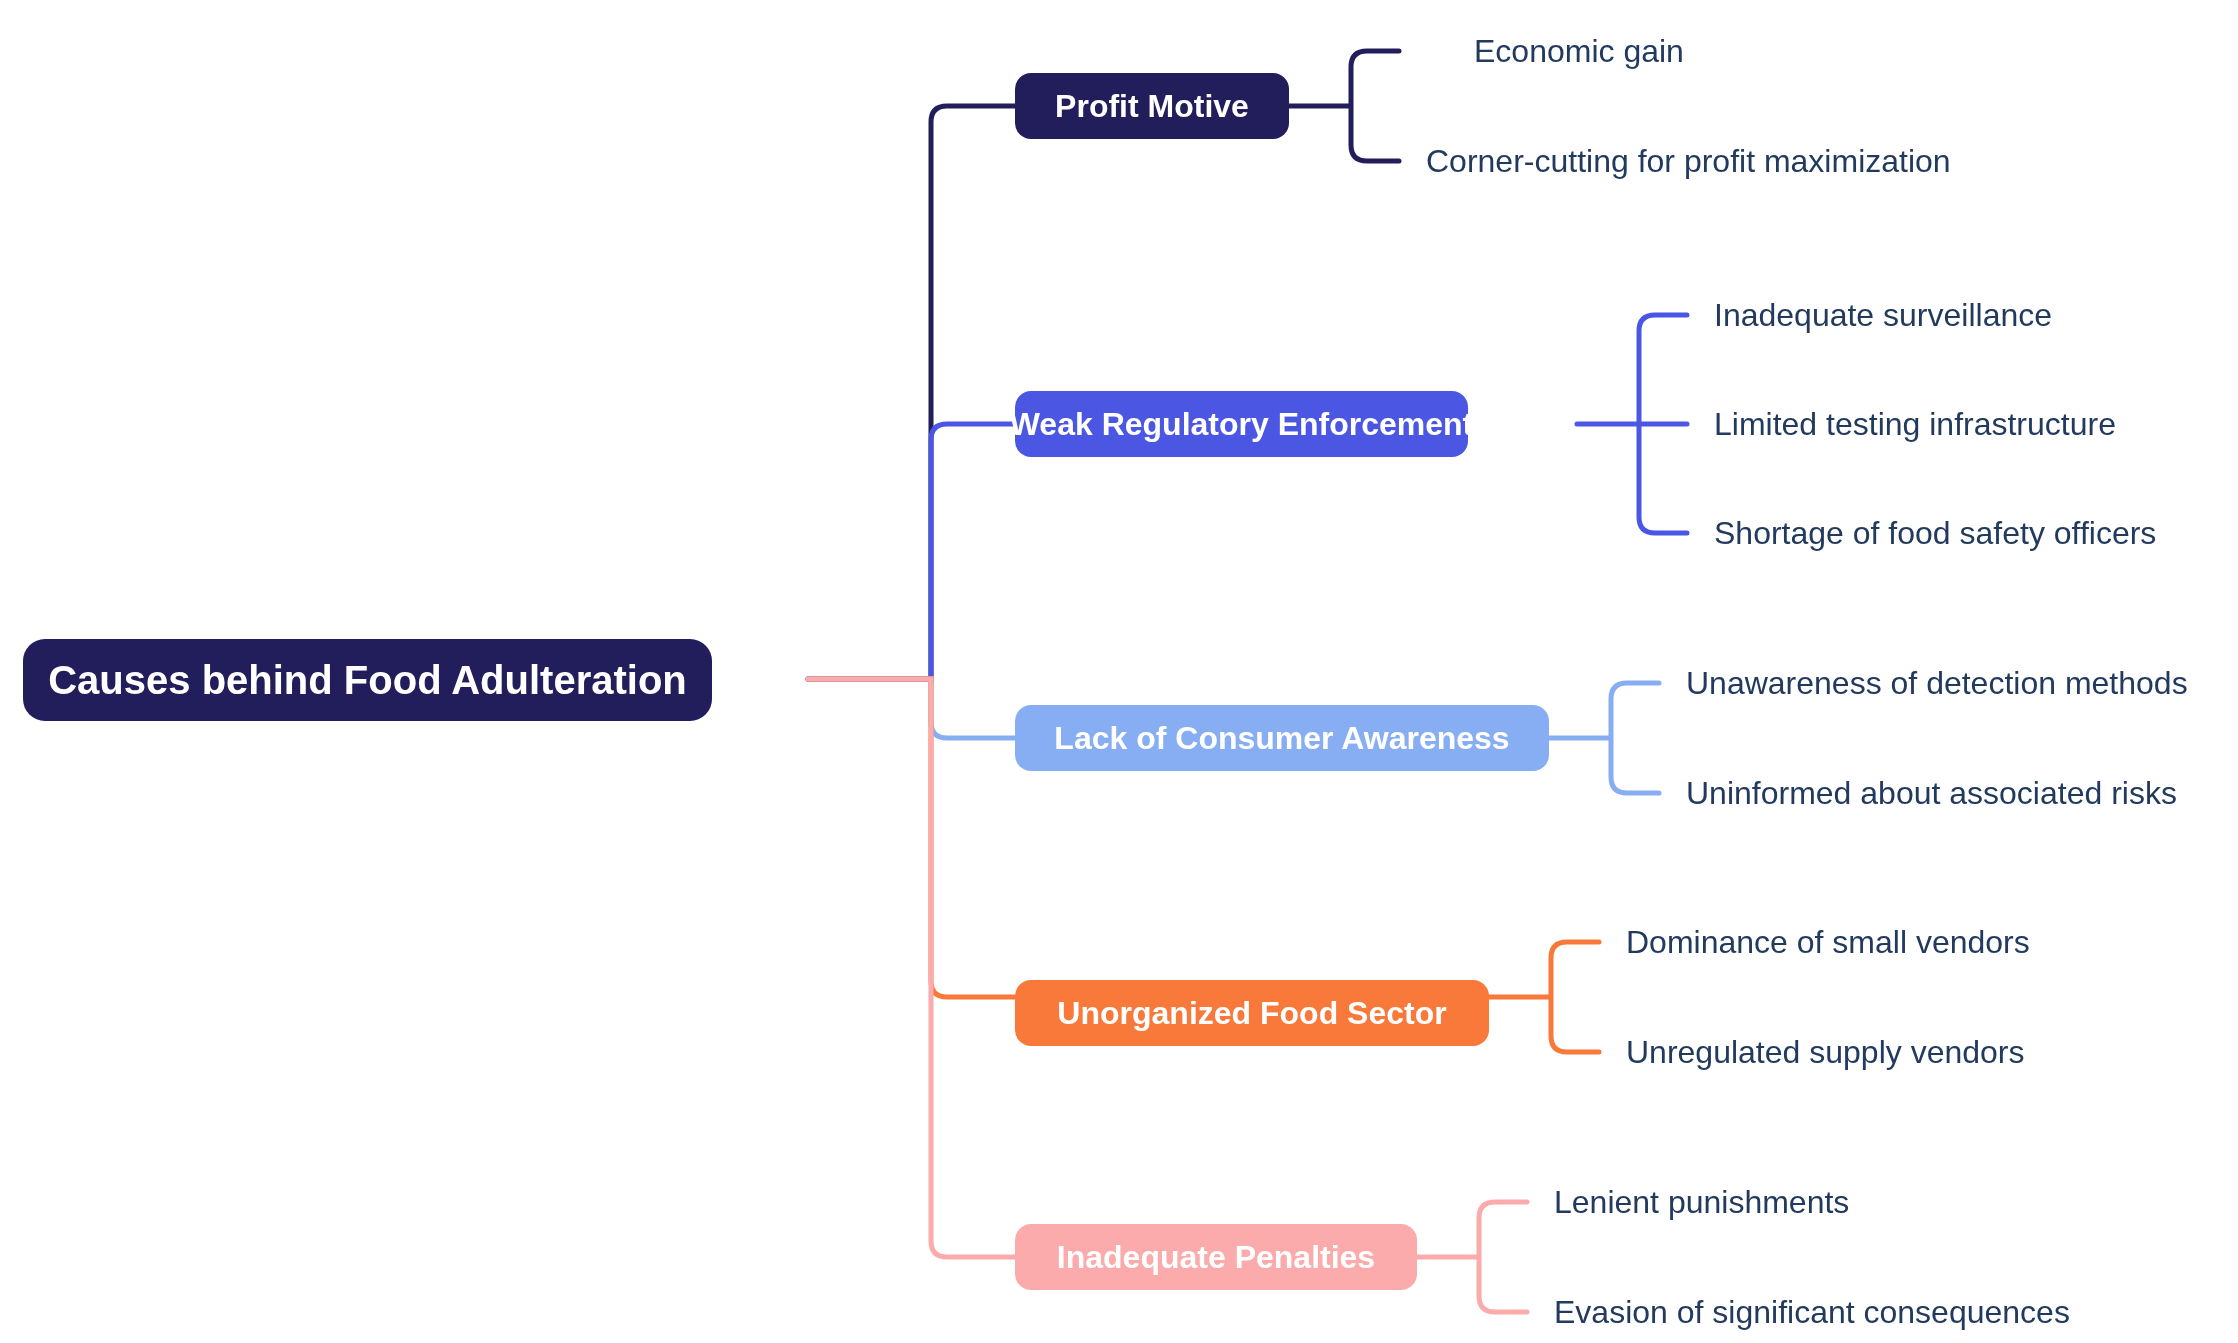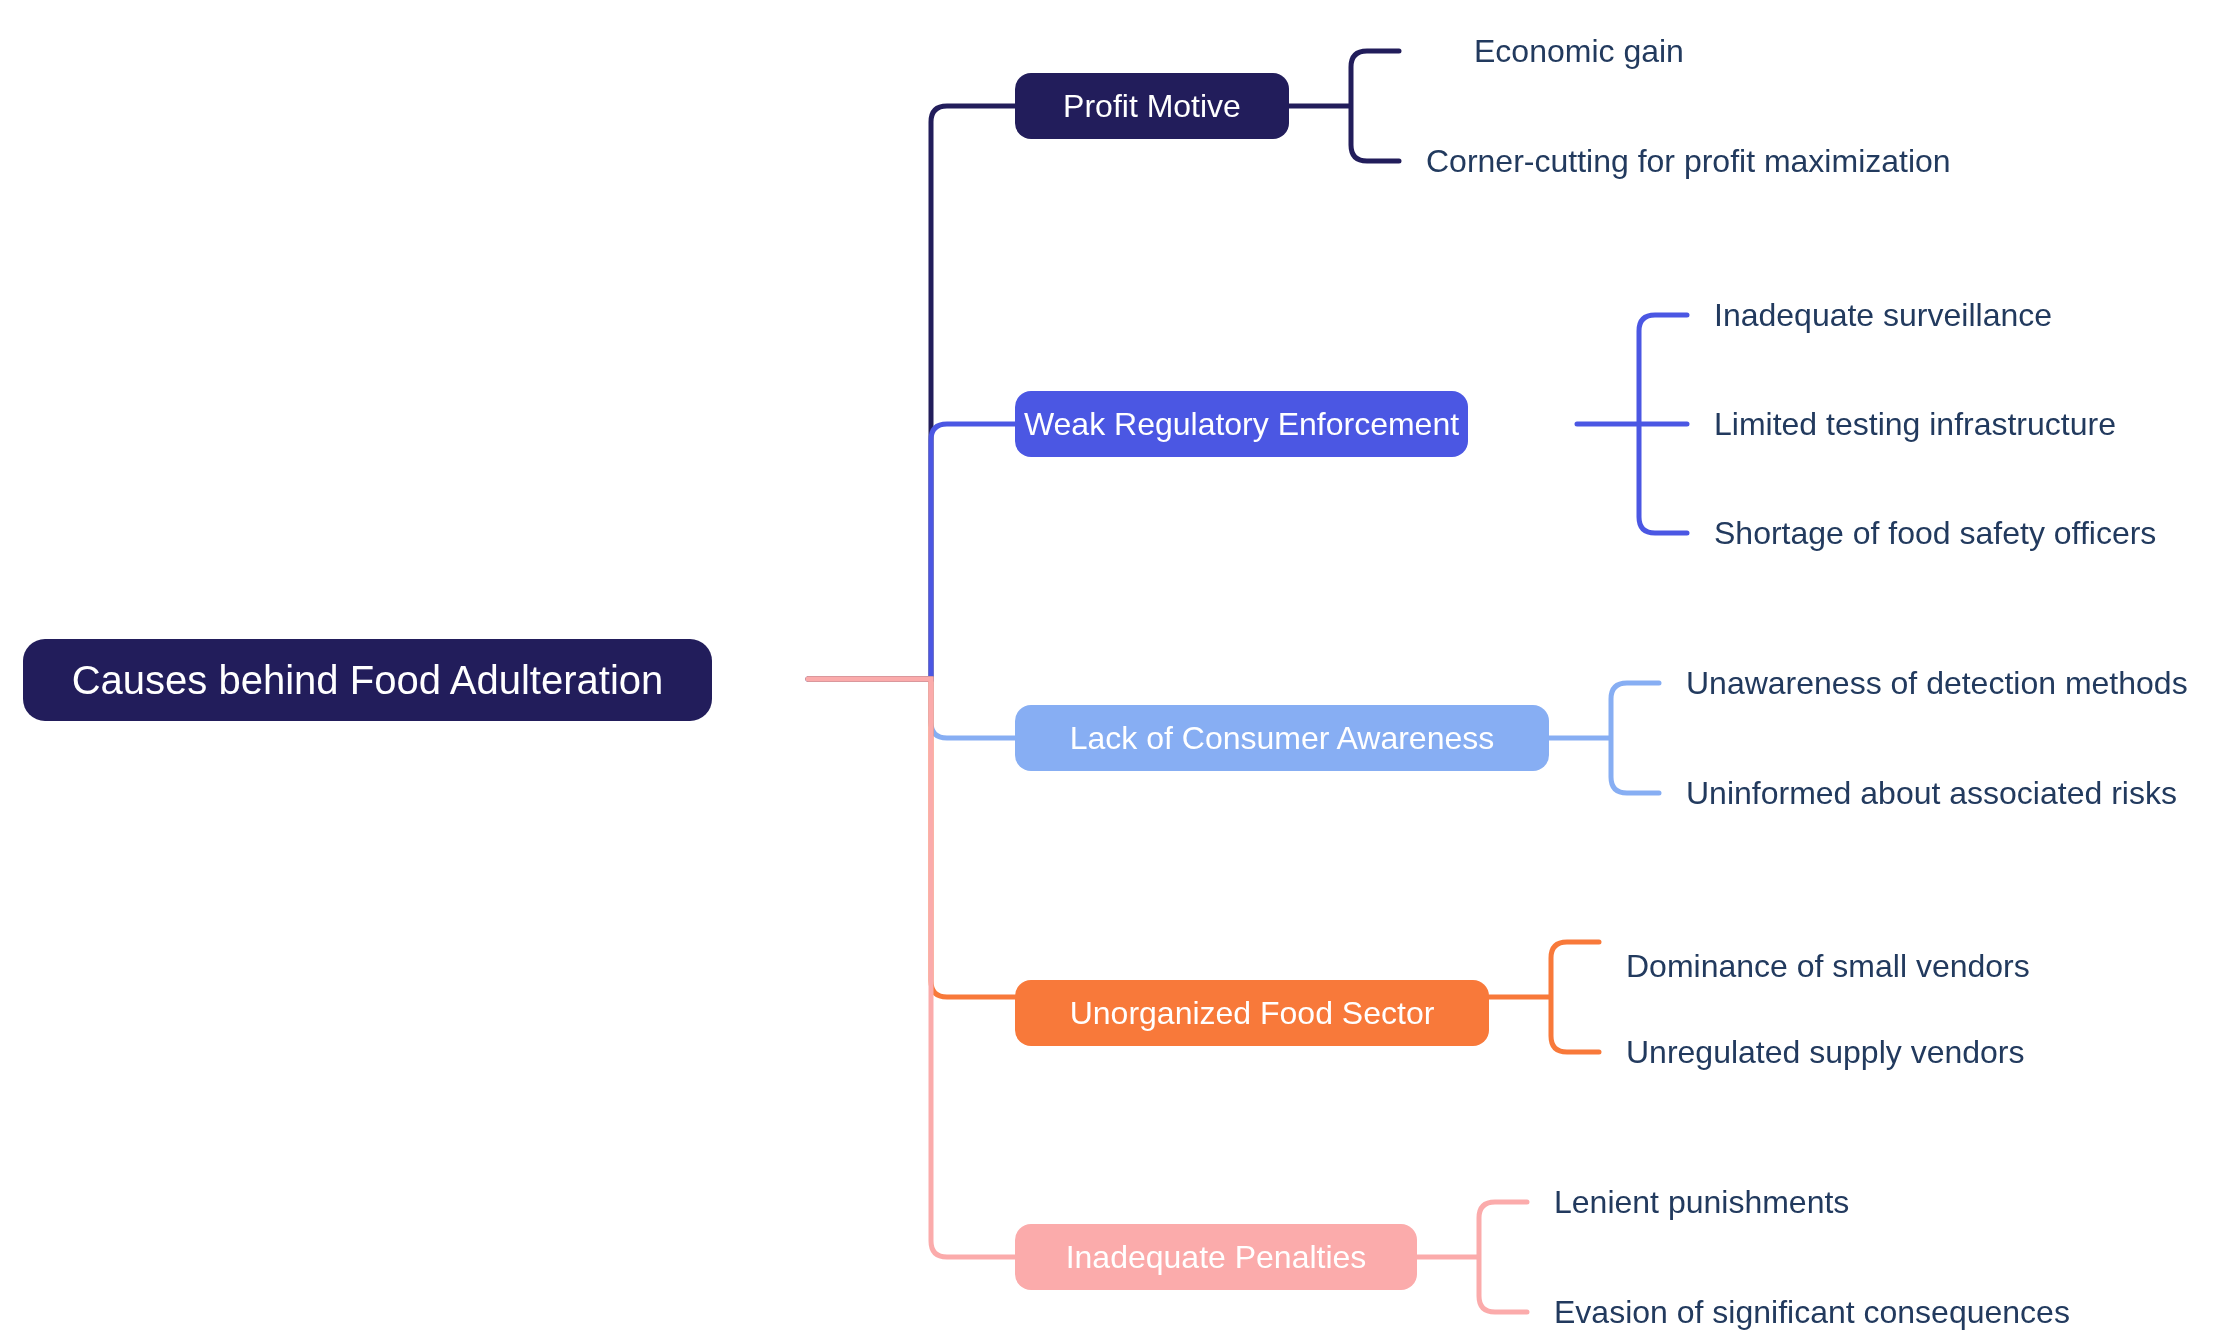--- a/index.html
+++ b/index.html
@@ -15,21 +15,21 @@
     position: absolute;
     left: 0; top: 0;
     width: 2238px; height: 1343px;
   }
   .node {
     position: absolute;
     display: flex;
     align-items: center;
     justify-content: center;
     color: #ffffff;
-    font-weight: normal;
+    font-weight: bold;
     white-space: nowrap;
     box-sizing: border-box;
   }
   .root-node {
     left: 23px; top: 639px;
     width: 689px; height: 82px;
     border-radius: 22px;
     font-size: 40px;
     background: #221d5b;
   }
@@ -70,19 +70,19 @@
       <div class="child-label" style="left: 1426px; top: 29px; margin-left: 48px;">Economic gain</div>
       <div class="child-label" style="left: 1426px; top: 139px;">Corner-cutting for profit maximization</div>
       <div class="node branch-node" style="left: 1015px; top: 391px; width: 453px; background: rgb(75, 87, 227);">Weak Regulatory Enforcement</div>
       <div class="child-label" style="left: 1714px; top: 293px;">Inadequate surveillance</div>
       <div class="child-label" style="left: 1714px; top: 402px;">Limited testing infrastructure</div>
       <div class="child-label" style="left: 1714px; top: 511px;">Shortage of food safety officers</div>
       <div class="node branch-node" style="left: 1015px; top: 705px; width: 534px; background: rgb(135, 174, 243);">Lack of Consumer Awareness</div>
       <div class="child-label" style="left: 1686px; top: 661px;">Unawareness of detection methods</div>
       <div class="child-label" style="left: 1686px; top: 771px;">Uninformed about associated risks</div>
       <div class="node branch-node" style="left: 1015px; top: 980px; width: 474px; background: rgb(248, 121, 58);">Unorganized Food Sector</div>
-      <div class="child-label" style="left: 1626px; top: 944px;">Dominance of small vendors</div>
+      <div class="child-label" style="left: 1626px; top: 920px;">Dominance of small vendors</div>
       <div class="child-label" style="left: 1626px; top: 1030px;">Unregulated supply vendors</div>
       <div class="node branch-node" style="left: 1015px; top: 1224px; width: 402px; background: rgb(251, 171, 171);">Inadequate Penalties</div>
       <div class="child-label" style="left: 1554px; top: 1180px; text-align: center;">Lenient punishments</div>
       <div class="child-label" style="left: 1554px; top: 1290px;">Evasion of significant consequences</div>
     </div>
 </div>
 
 </body></html>

